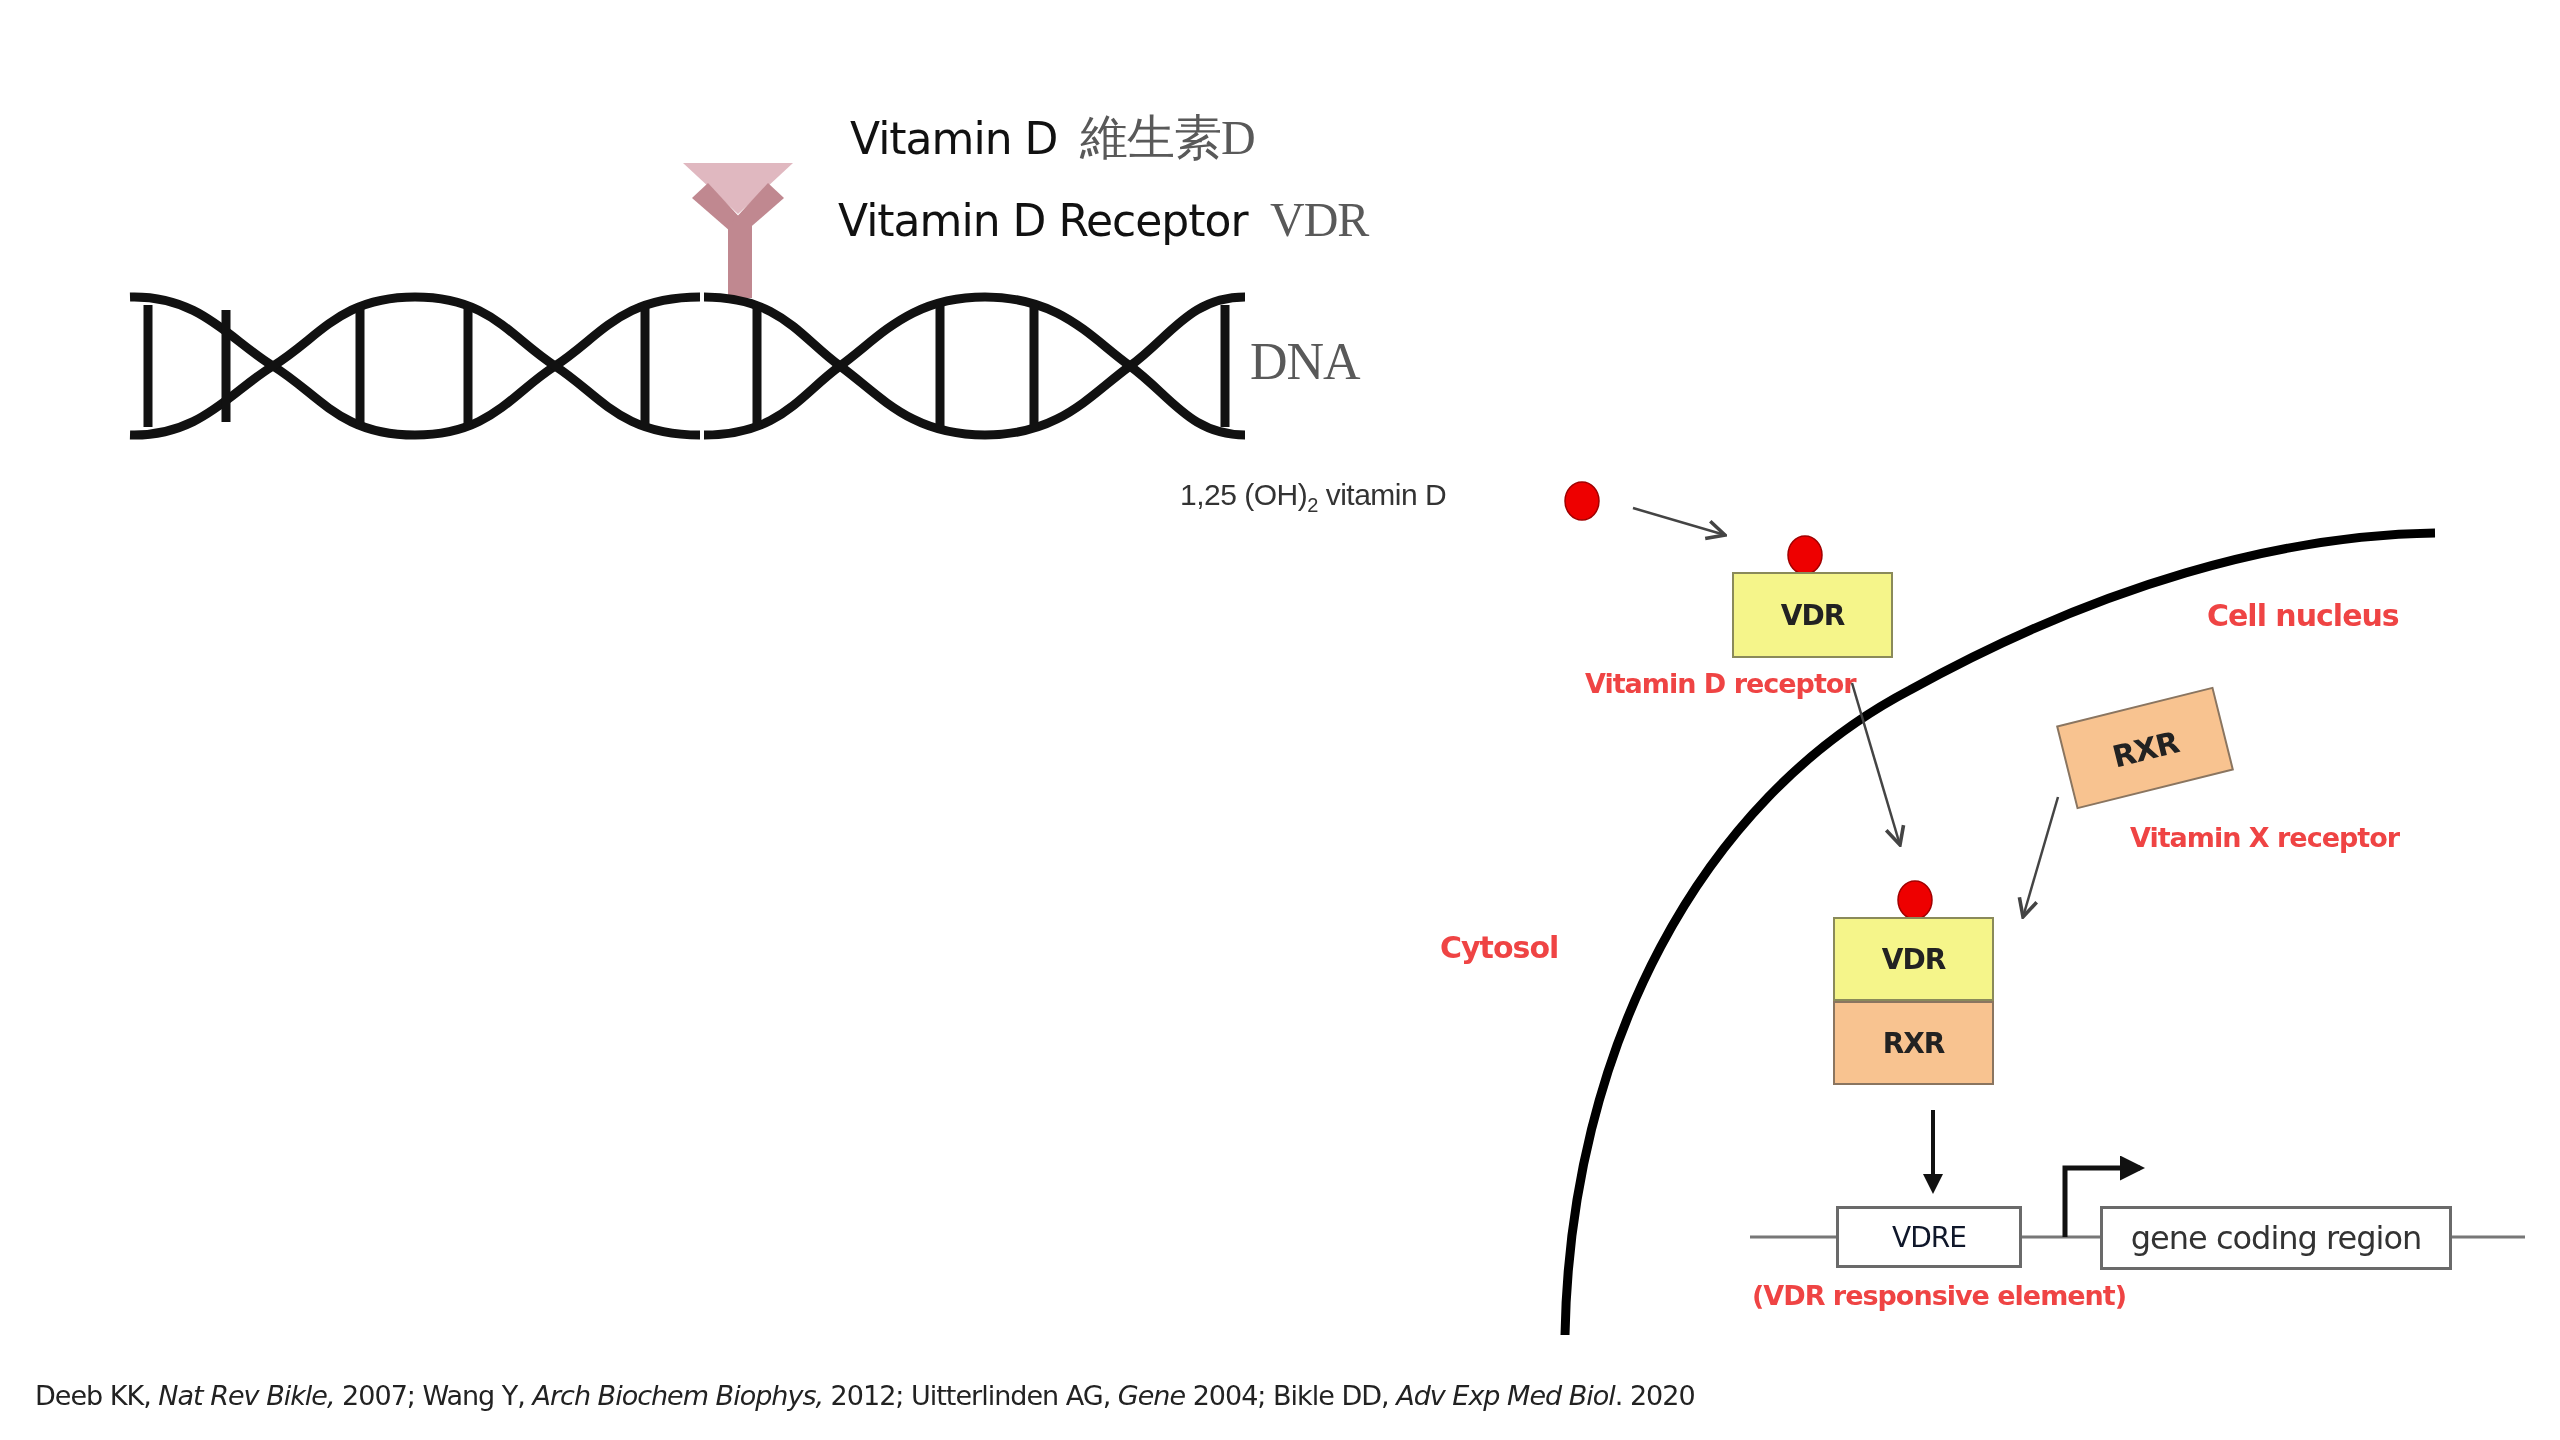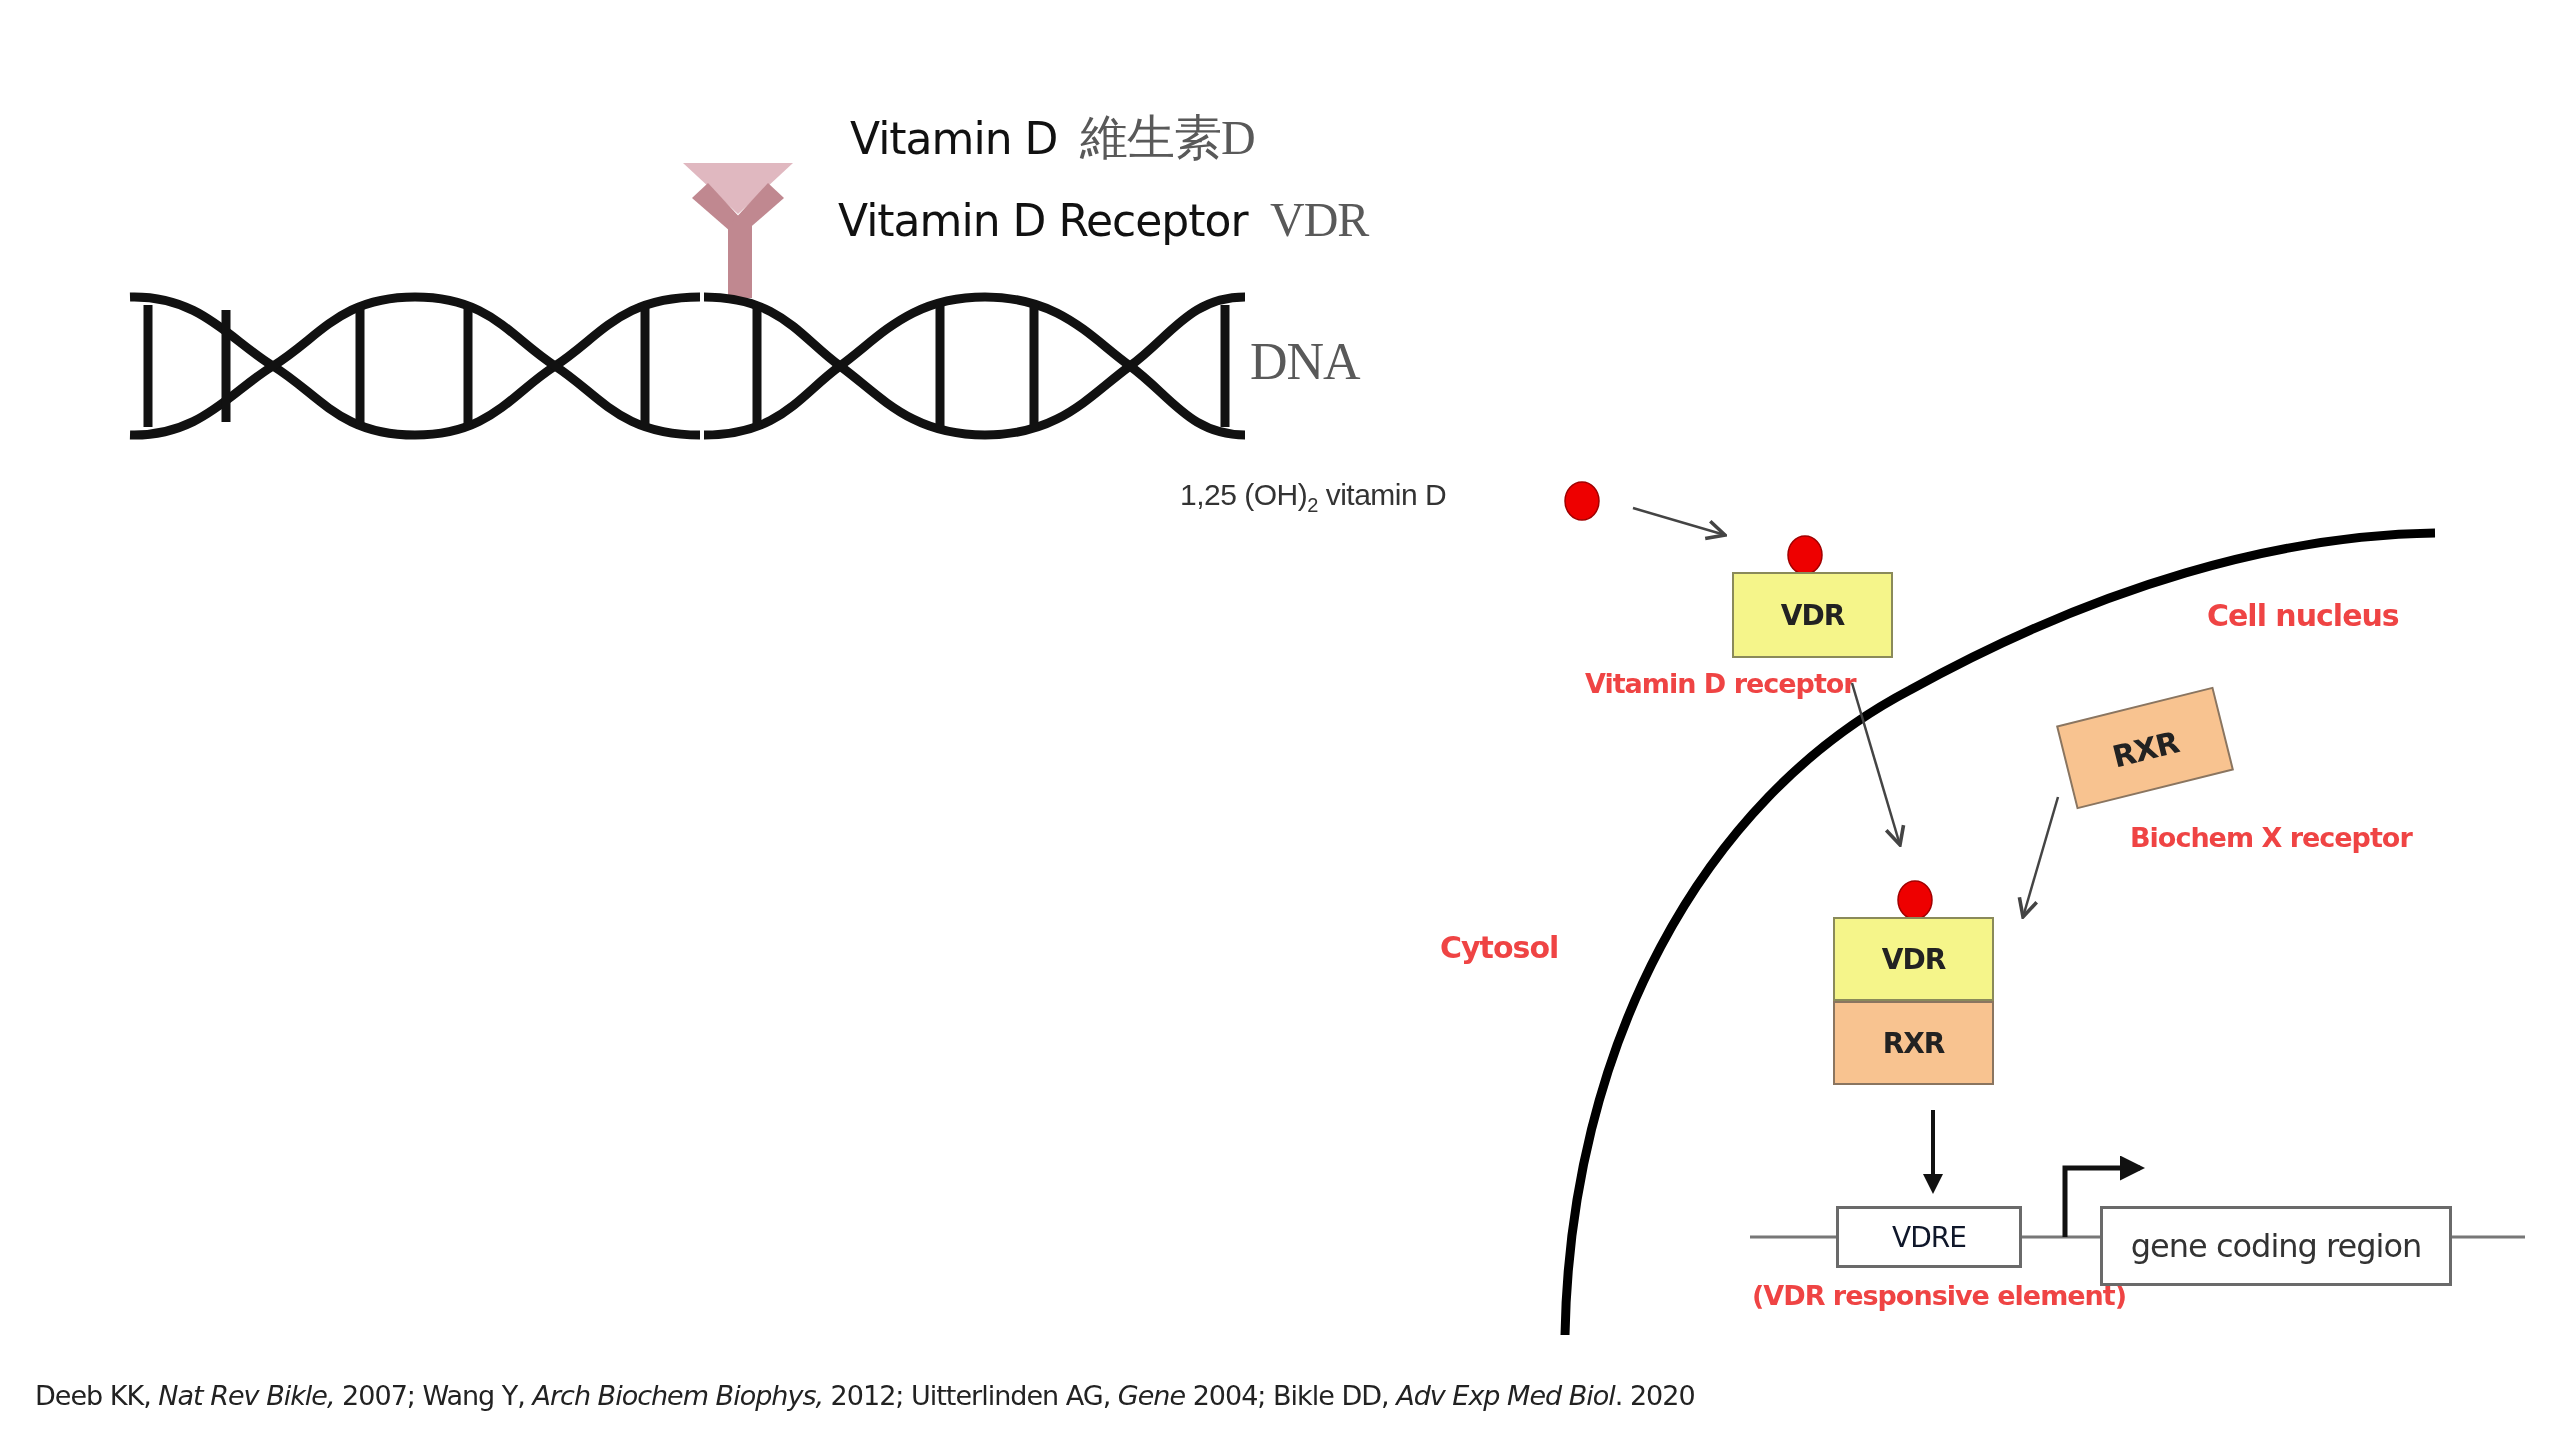--- a/index.html
+++ b/index.html
@@ -121,34 +121,34 @@
     <span>1,25 (OH)</span><sub style="font-size:20px;">2</sub><span> vitamin D</span>
   </div>
 
   <div class="box box-vdr" style="left:1732px; top:572px; width:161px; height:86px;">
     <span class="box-label">VDR</span>
   </div>
   <div class="abs fig-label" style="left:1585px; top:668px; font-size:27px;">Vitamin D receptor</div>
 
   <div class="abs fig-label" style="left:2207px; top:598px; font-size:30px;">Cell nucleus</div>
 
-  <div class="abs fig-label" style="left:2130px; top:822px; font-size:27px;">Biochem X receptor</div>
+  <div class="abs fig-label" style="left:2130px; top:822px; font-size:27px;">Vitamin X receptor</div>
 
   <div class="abs fig-label" style="left:1440px; top:930px; font-size:30px;">Cytosol</div>
 
   <div class="box box-vdr" style="left:1833px; top:917px; width:161px; height:84px;">
     <span class="box-label">VDR</span>
   </div>
   <div class="box box-rxr" style="left:1833px; top:1001px; width:161px; height:84px;">
     <span class="box-label">RXR</span>
   </div>
 
   <div class="box box-white" style="left:1836px; top:1206px; width:186px; height:62px;">
     <span class="box-label" style="font-weight:normal; color:#0f172a; font-size:28px;">VDRE</span>
   </div>
   <div class="abs fig-label" style="left:1720px; top:1280px; font-size:27px;margin-left:32px;">(VDR responsive element)</div>
 
-  <div class="box box-white" style="left:2100px; top:1206px; width:352px; height:80px;">
+  <div class="box box-white" style="left:2100px; top:1206px; width:352px; height:64px;">
     <span class="box-label" style="font-weight:normal; color:#333; font-size:32px;">gene coding region</span>
   </div>
 
   <div class="abs citation" id="citation" style="left:35px; top:1380px;"><span>Deeb KK, </span><i>Nat Rev Bikle,</i><span> 2007;  Wang Y, </span><i>Arch Biochem Biophys,</i><span> 2012; Uitterlinden AG, </span><i>Gene</i><span> 2004;  Bikle DD, </span><i>Adv Exp Med Biol</i><span>. 2020</span></div>
 </div>
 
 </body></html>

